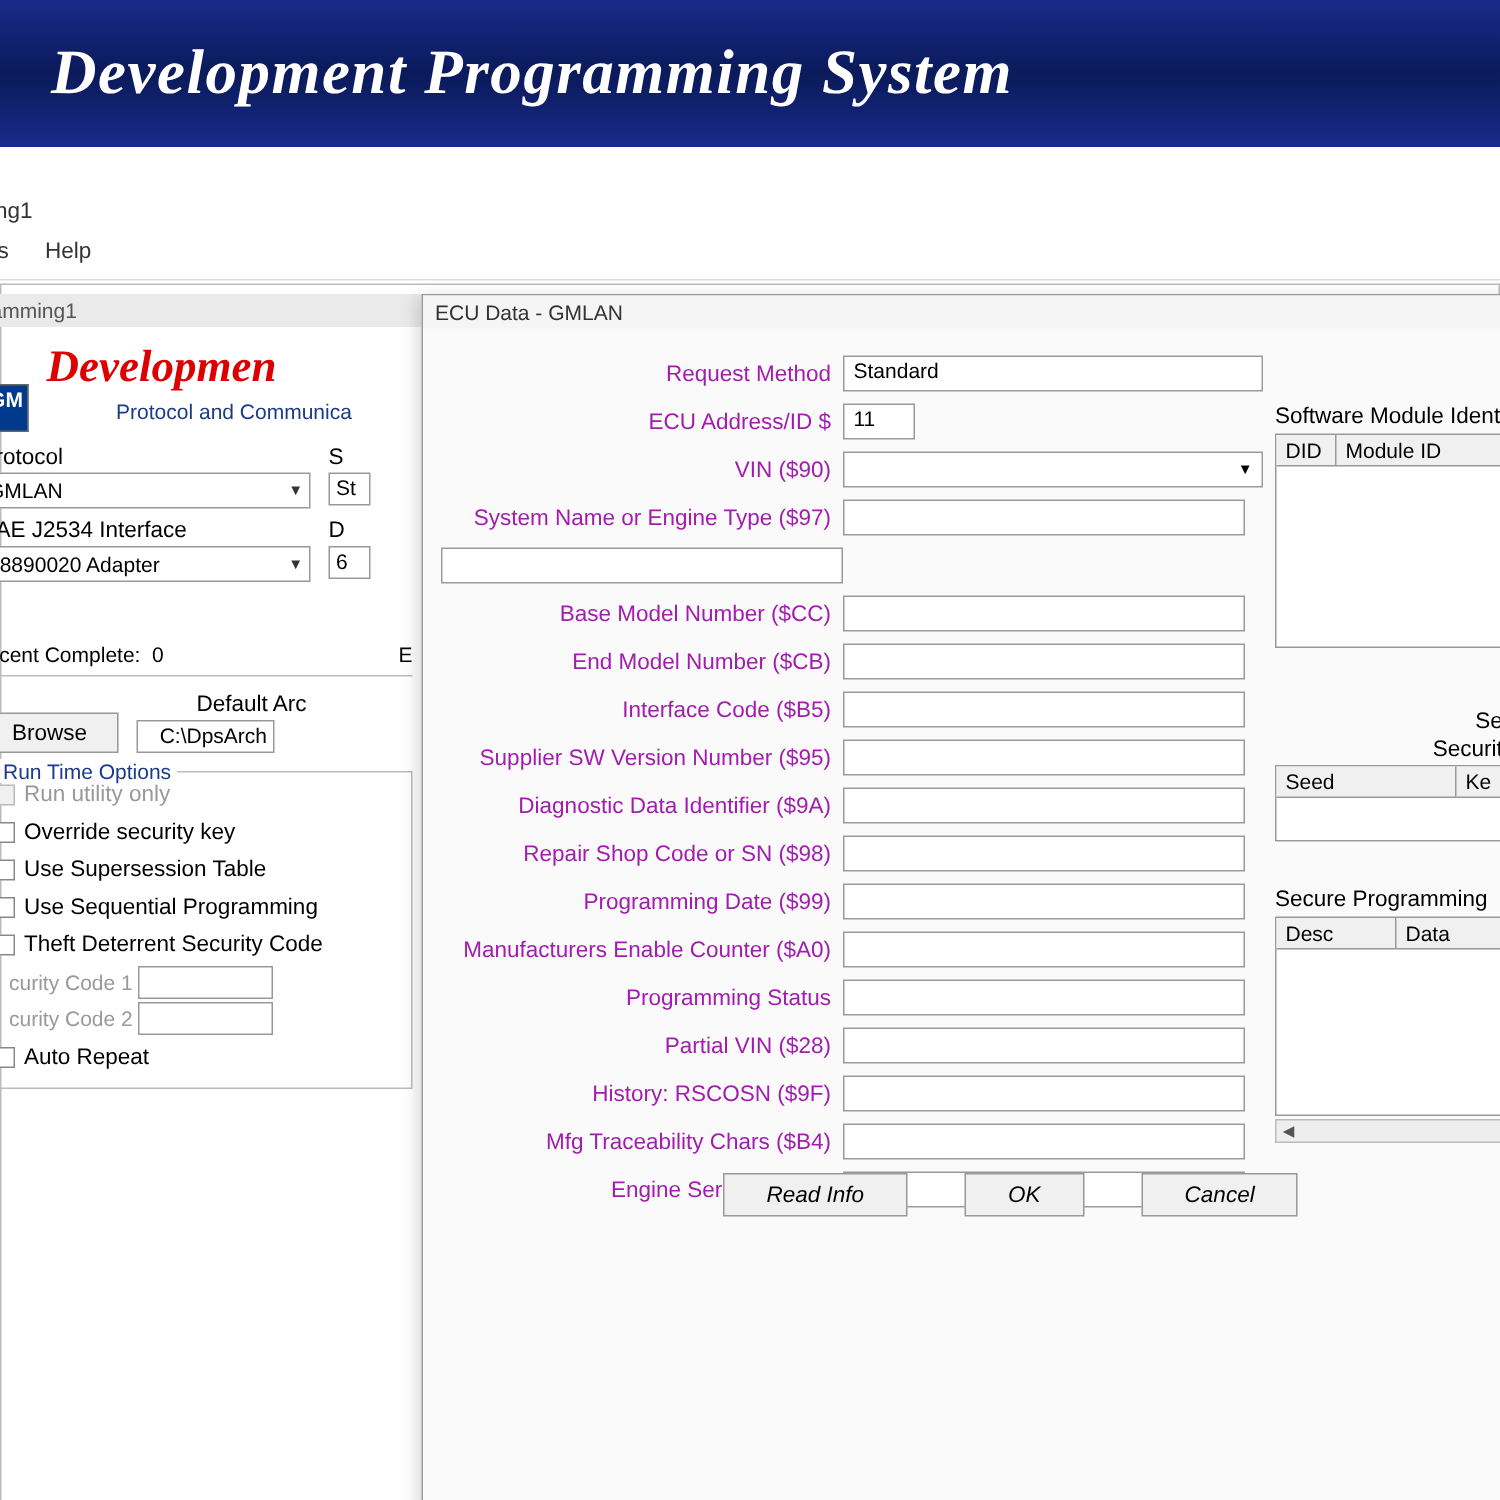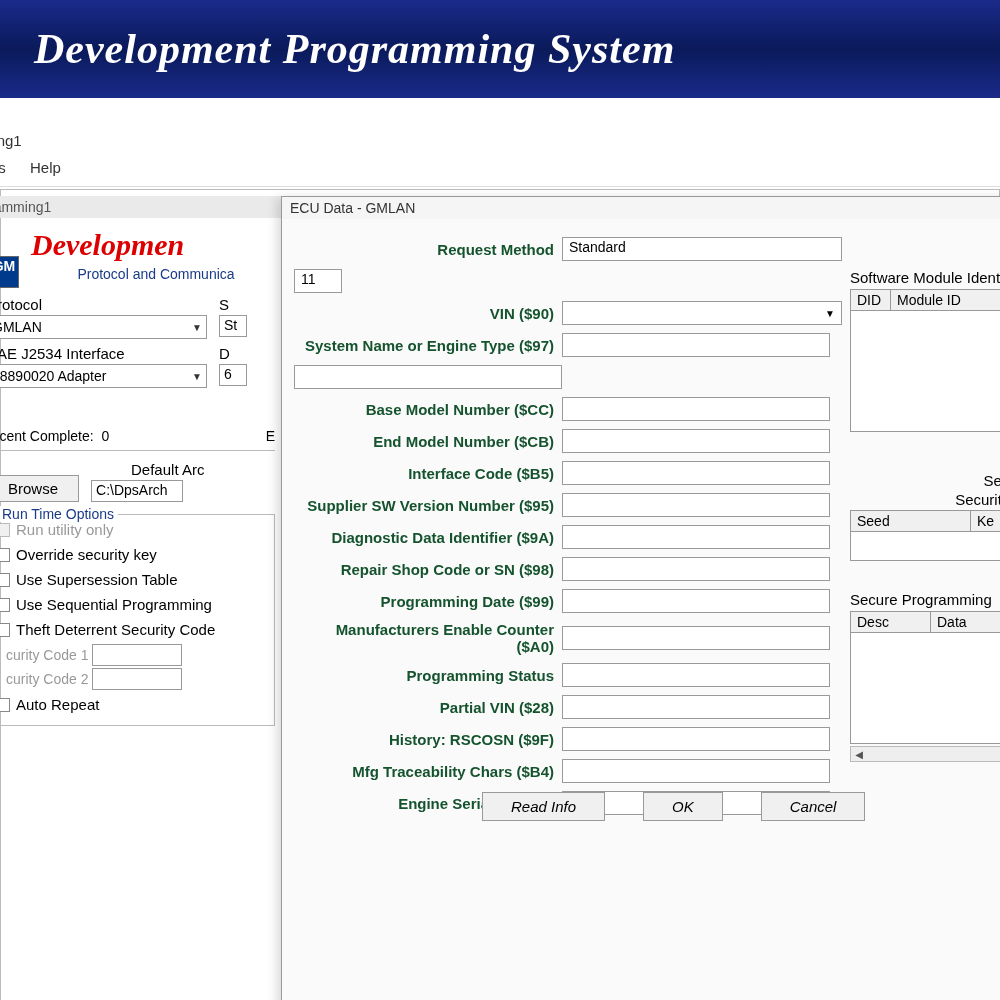--- a/index.html
+++ b/index.html
@@ -182,22 +182,21 @@
     .form-row {
       display: flex;
       align-items: center;
       margin-bottom: 8px;
     }
     .form-lbl {
       width: 268px;
       text-align: right;
       padding-right: 8px;
       font-size: 15px;
-      color: #14532d;
-      font-weight: bold;
+      color: #a21caf;
     }
     .form-input {
       border: 1px solid #999;
       background: #fff;
       height: 24px;
       font-size: 14px;
       padding: 1px 6px;
     }
     .w-long { width: 280px; }
     .w-short { width: 48px; }
@@ -312,21 +311,21 @@
       </div>
       <div style="border-top:1px solid #bbb; margin:6px 0;"></div>
 
       <div style="display:flex; align-items:flex-end; gap:12px; margin-top:4px;">
         <div>
           <div style="height:18px;"></div>
           <button class="btn">Browse</button>
         </div>
         <div>
           <span class="lbl" style="text-align:left; padding-left:40px;">Default Arc</span>
-          <div class="txt" style="width:92px;">C:\DpsArch</div>
+          <div class="txt" style="width:92px;text-align:right;">C:\DpsArch</div>
         </div>
       </div>
 
       <div class="groupbox">
         <div class="groupbox-title">Run Time Options</div>
         <div class="checkrow disabled">
           <span class="cb off"></span>
           <span>Run utility only</span>
         </div>
         <div class="checkrow">
@@ -365,20 +364,21 @@
 
   <div class="dialog">
     <div class="dialog-title">ECU Data - GMLAN</div>
     <div class="dialog-body">
       <div id="form-rows">
           <div class="form-row">
             <div class="form-lbl">Request Method</div>
             <div class="form-input w-long">Standard</div>
           </div>
           <div class="form-row">
+            <div class="form-lbl">ECU Address/ID $</div>
             <div class="form-input w-short">11</div>
           </div>
           <div class="form-row">
             <div class="form-lbl">VIN ($90)</div>
             <div class="form-input w-vin">
               <span></span>
               <span style="font-size: 10px;">▼</span>
             </div>
           </div>
           <div class="form-row">

